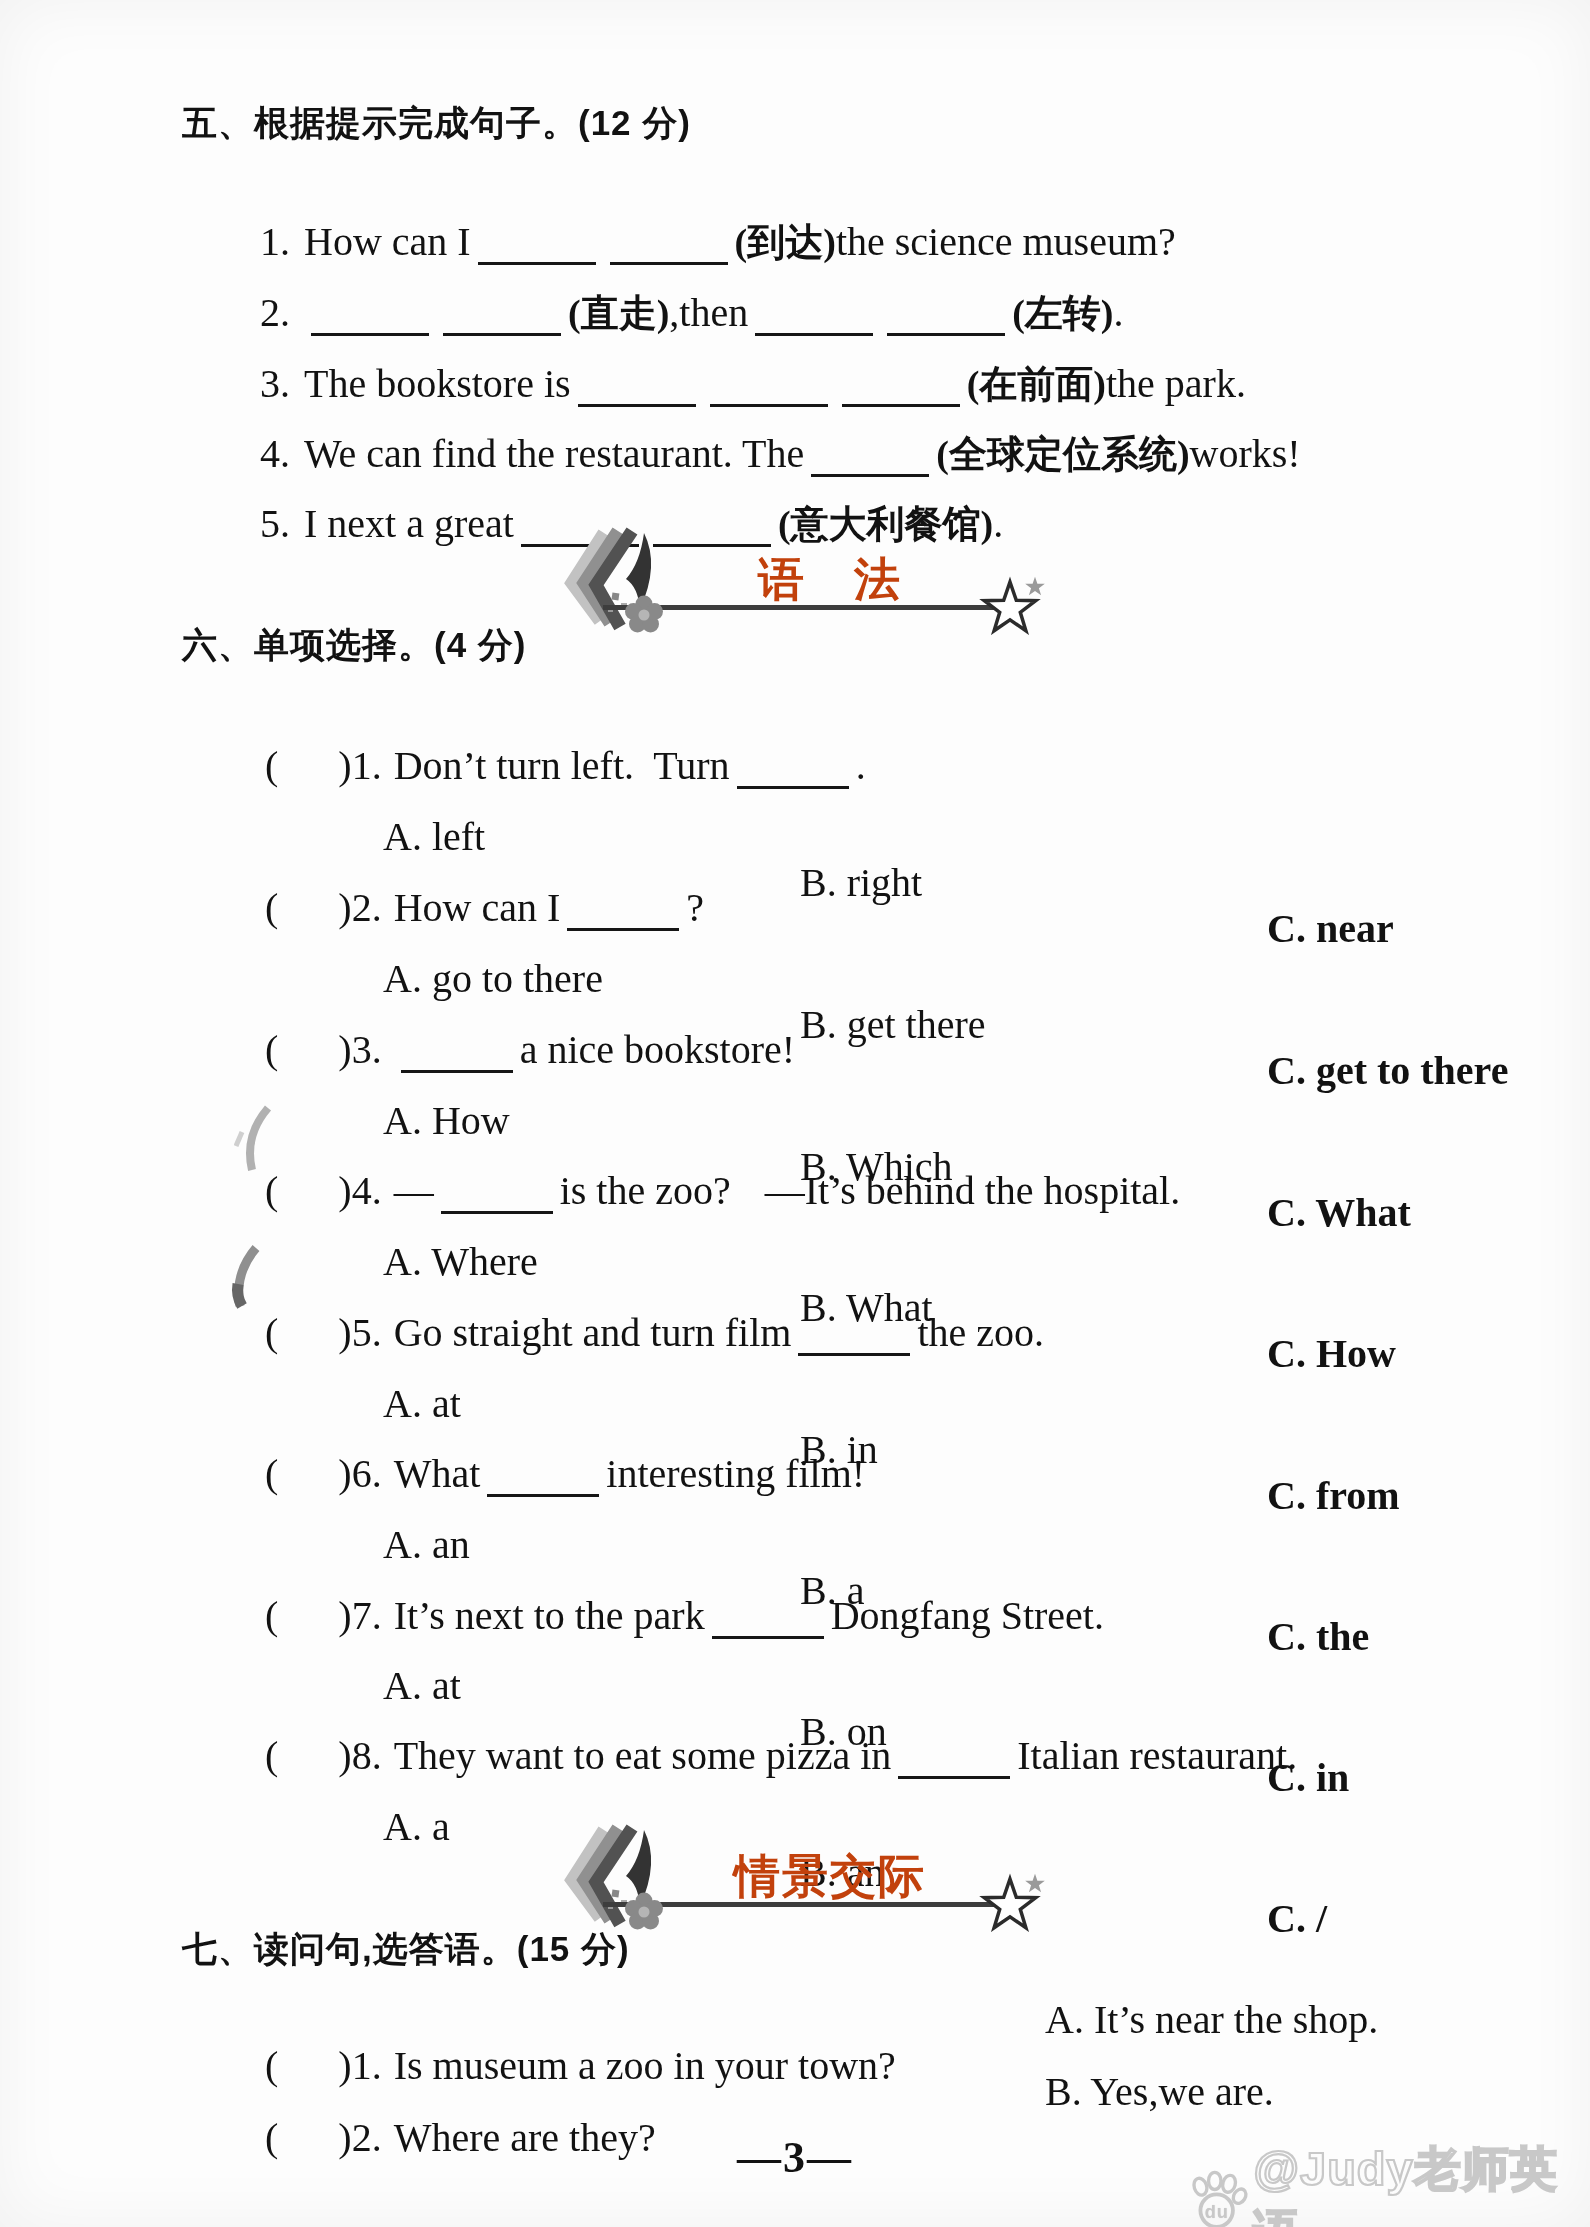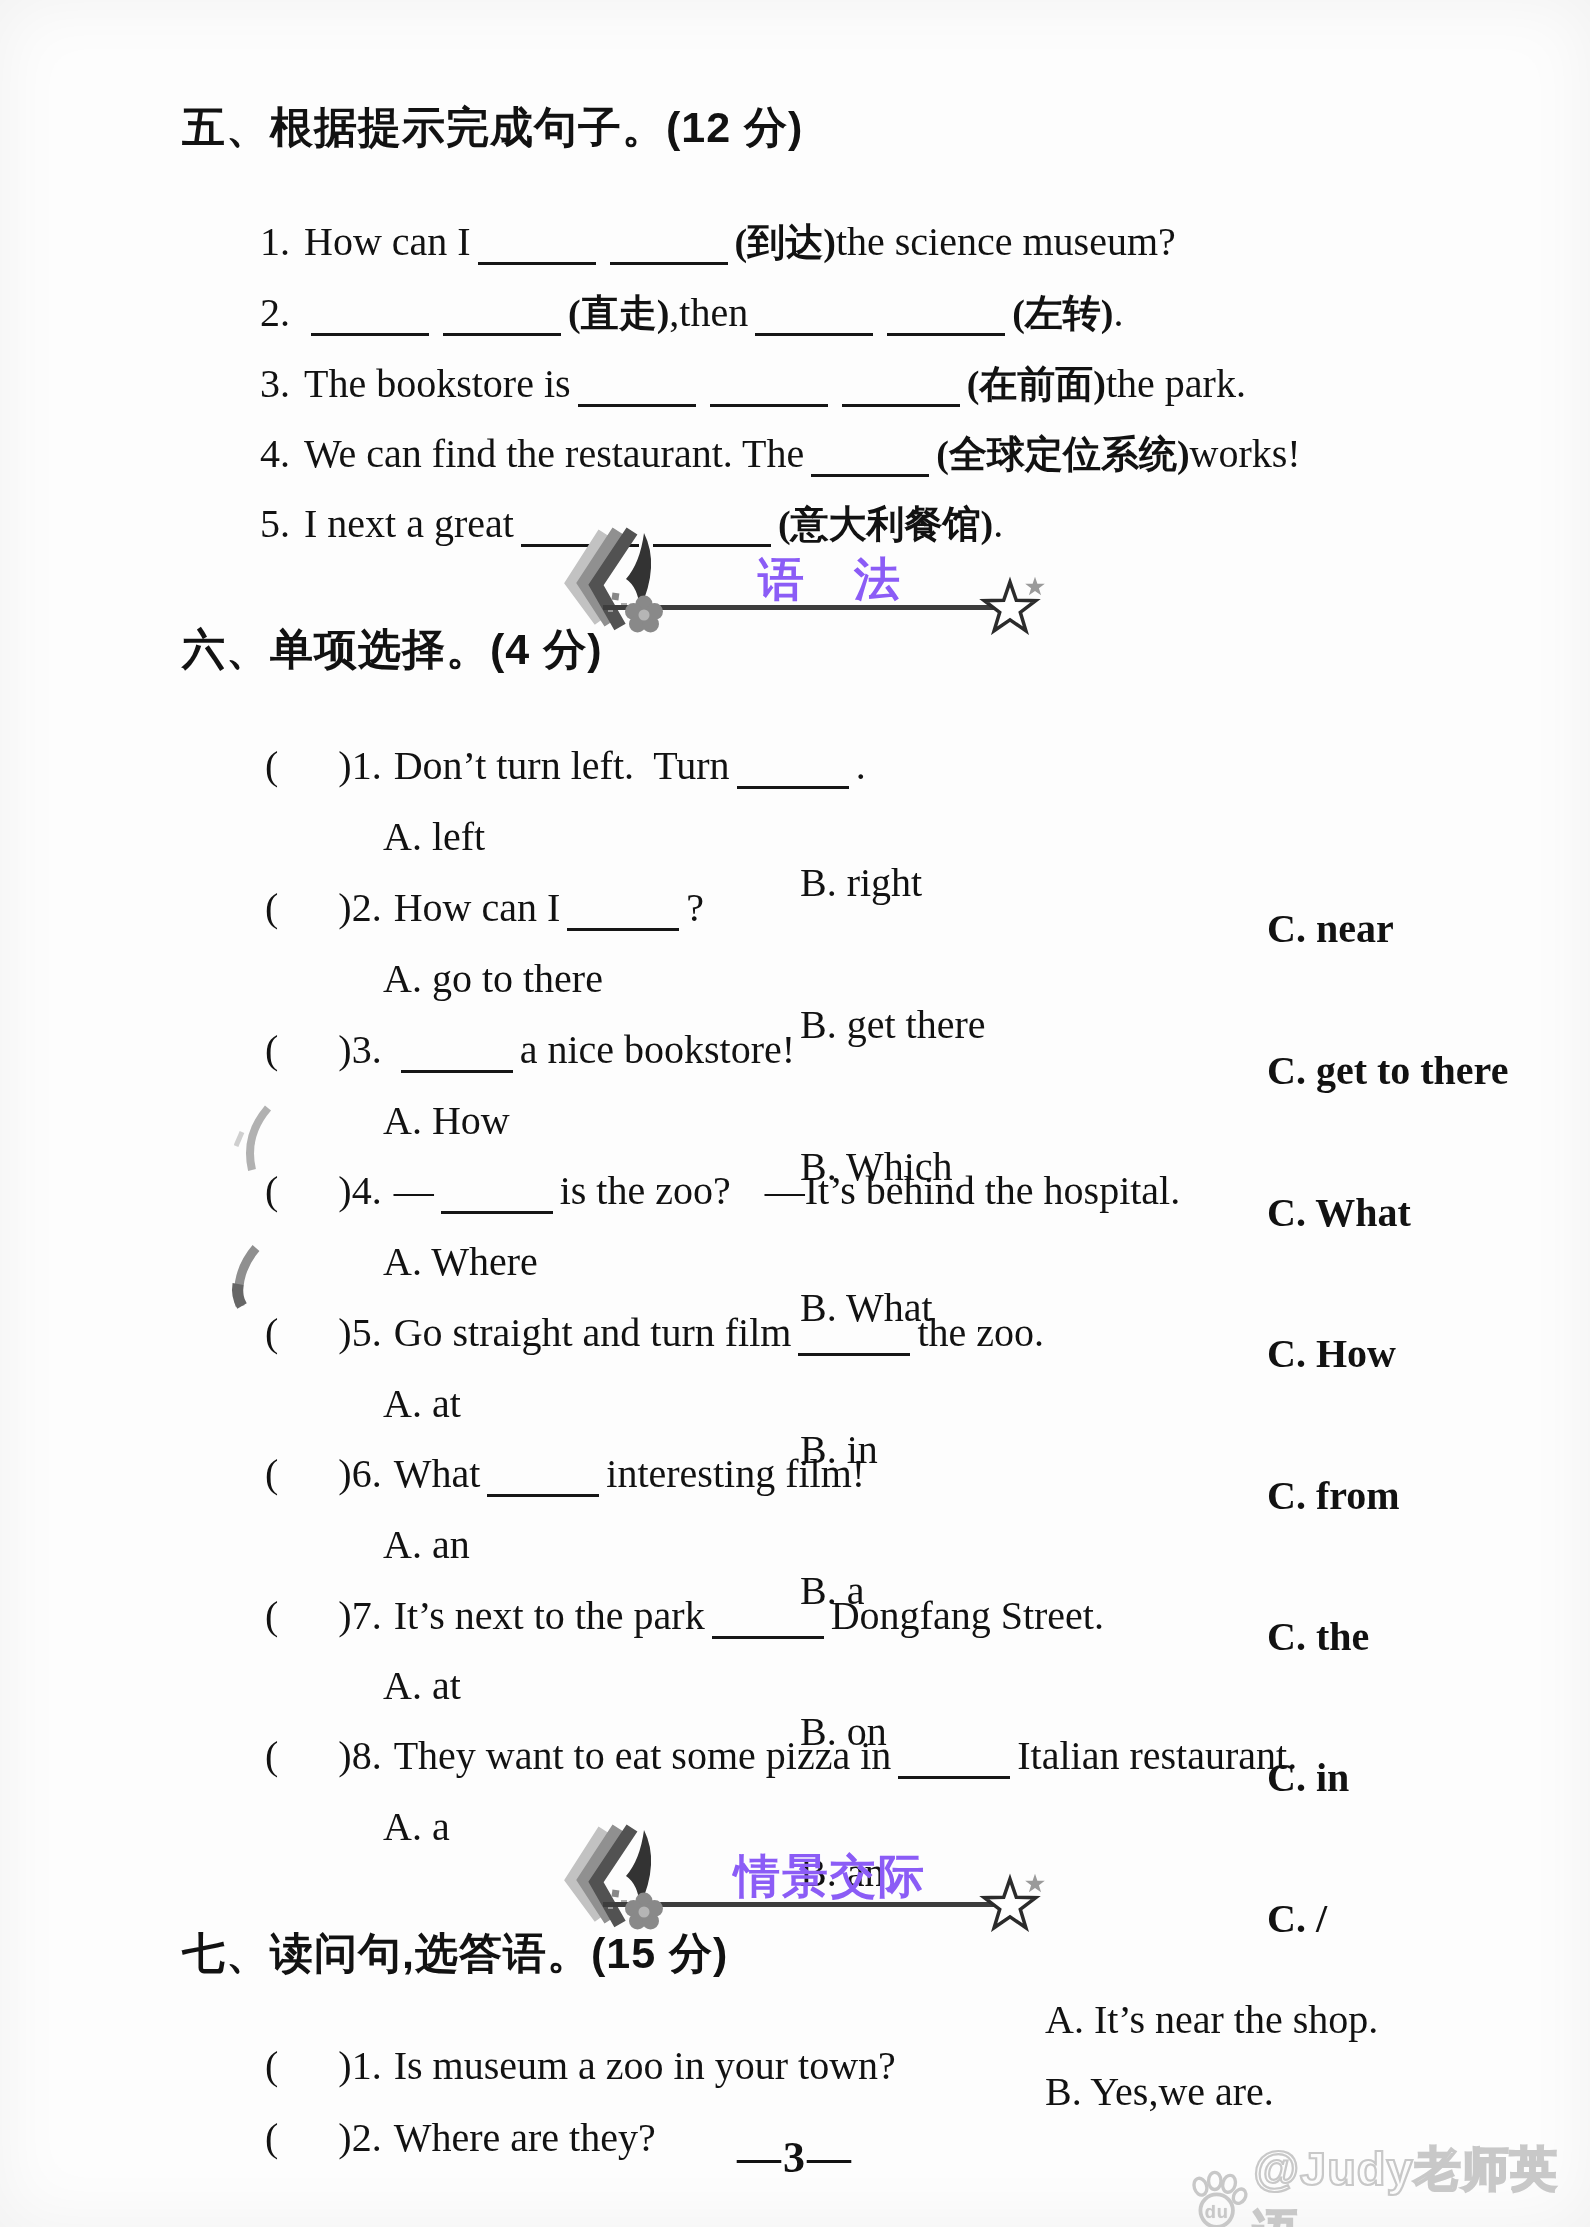--- a/index.html
+++ b/index.html
@@ -6,21 +6,21 @@
   body{
     width:1590px;height:2227px;position:relative;overflow:hidden;
     background:#fdfdfd;
     box-shadow:inset 0 0 70px rgba(0,0,0,0.05);
     font-family:"Liberation Serif","DejaVu Serif",serif;
     color:#121212;
   }
   .row{position:absolute;white-space:pre-wrap;font-size:40px;line-height:1.15;}
   .sec-title{
     font-family:"Liberation Sans","DejaVu Sans",sans-serif;
-    font-weight:700;font-size:43px;letter-spacing:1px;left:182px;
+    font-weight:700;font-size:35px;letter-spacing:1px;left:182px;
   }
   .s5row{left:240px;}
   .qnum5{margin-right:14px;}
   .mcrow{left:245px;}
   .paren{display:inline-block;}
   .qlabel{margin-left:60px;margin-right:12px;}
   .blank{
     display:inline-block;height:40px;border-bottom:3px solid #161616;
     vertical-align:-10px;margin:0 7px;
   }
@@ -31,21 +31,21 @@
   .optA{left:383px;}
   .optB{left:800px;}
   .optC{left:1267px;font-weight:bold;}
   .s7q{left:245px;}
   .s7a{left:1045px;white-space:pre;}
   .banner{position:absolute;left:558px;width:510px;height:112px;}
   .banner svg{position:absolute;left:0;top:0;}
   .banner-title{
     position:absolute;left:92px;top:26px;width:360px;text-align:center;
     font-family:"Liberation Sans","DejaVu Sans",sans-serif;
-    font-weight:700;font-size:46px;letter-spacing:2px;color:#8b5cf6;
+    font-weight:700;font-size:46px;letter-spacing:2px;color:#c2410c;
   }
   .footer{
     position:absolute;top:2132px;left:0;width:1590px;text-align:center;
     font-weight:700;font-size:44px;letter-spacing:2px;
   }
   .watermark{
     position:absolute;left:1188px;top:2138px;display:flex;align-items:center;gap:4px;
     font-family:"Liberation Sans","DejaVu Sans",sans-serif;
     font-size:47px;font-weight:700;letter-spacing:1px;
     color:rgba(255,255,255,0.92);

